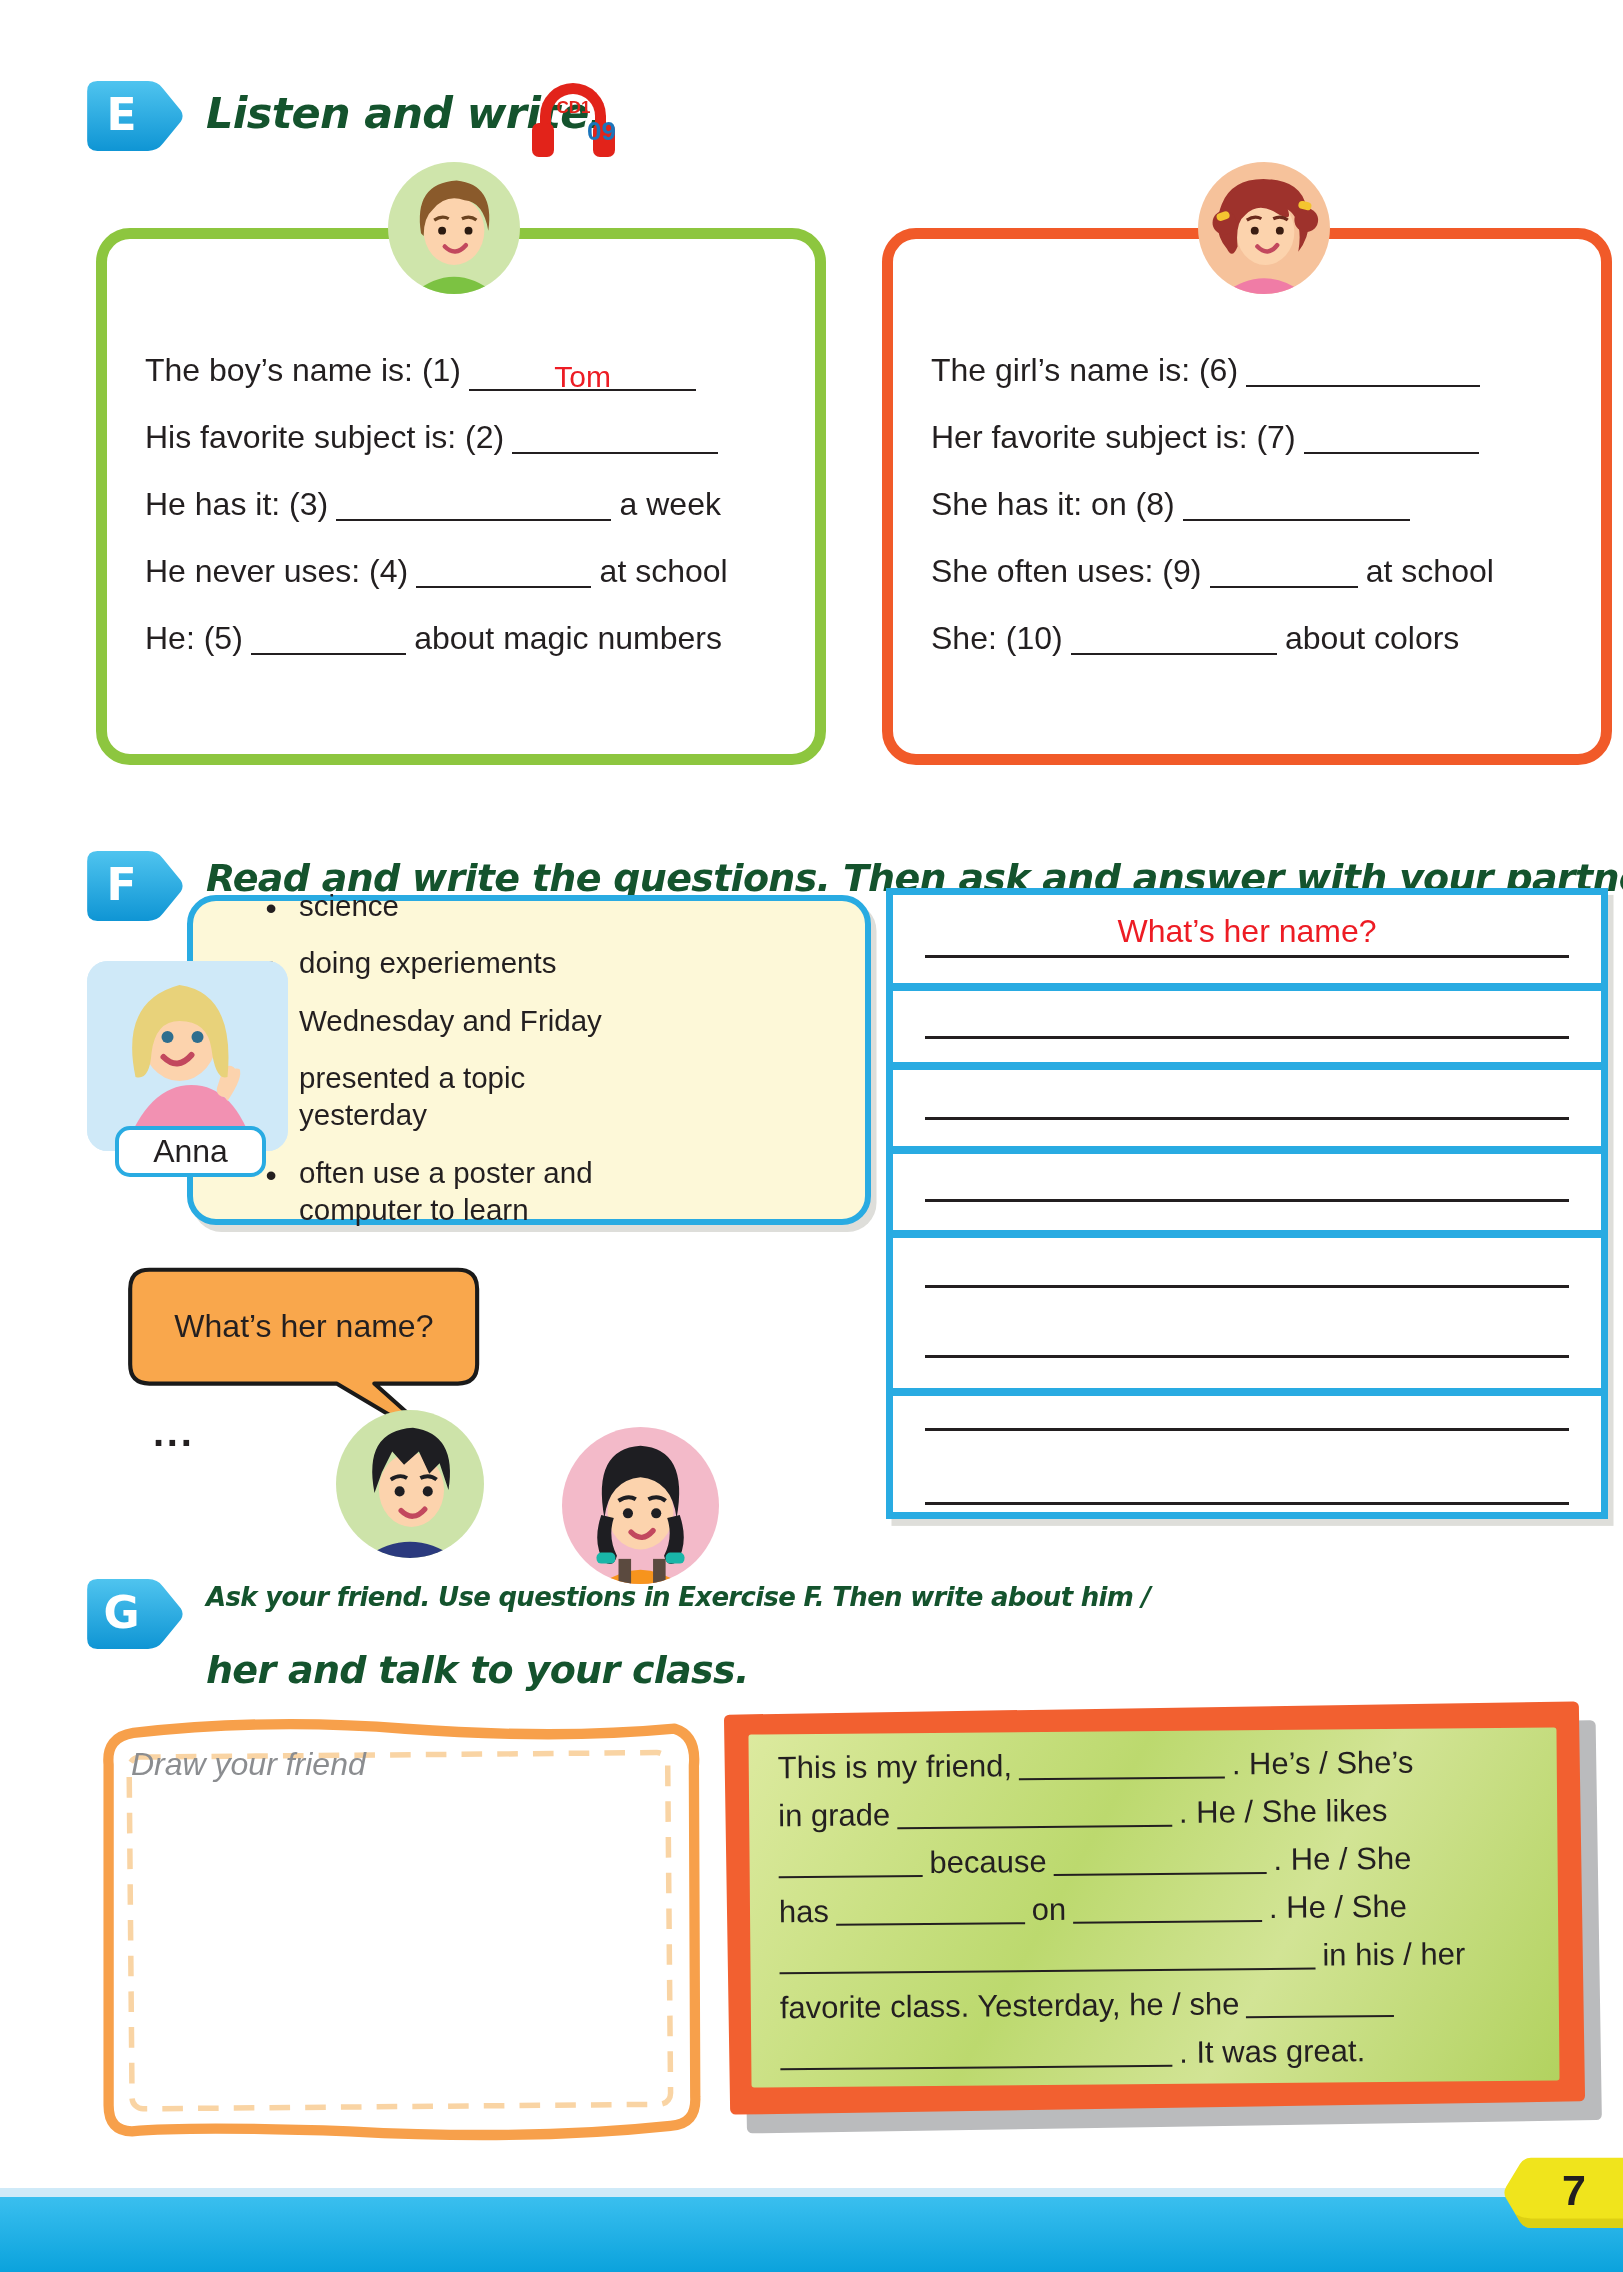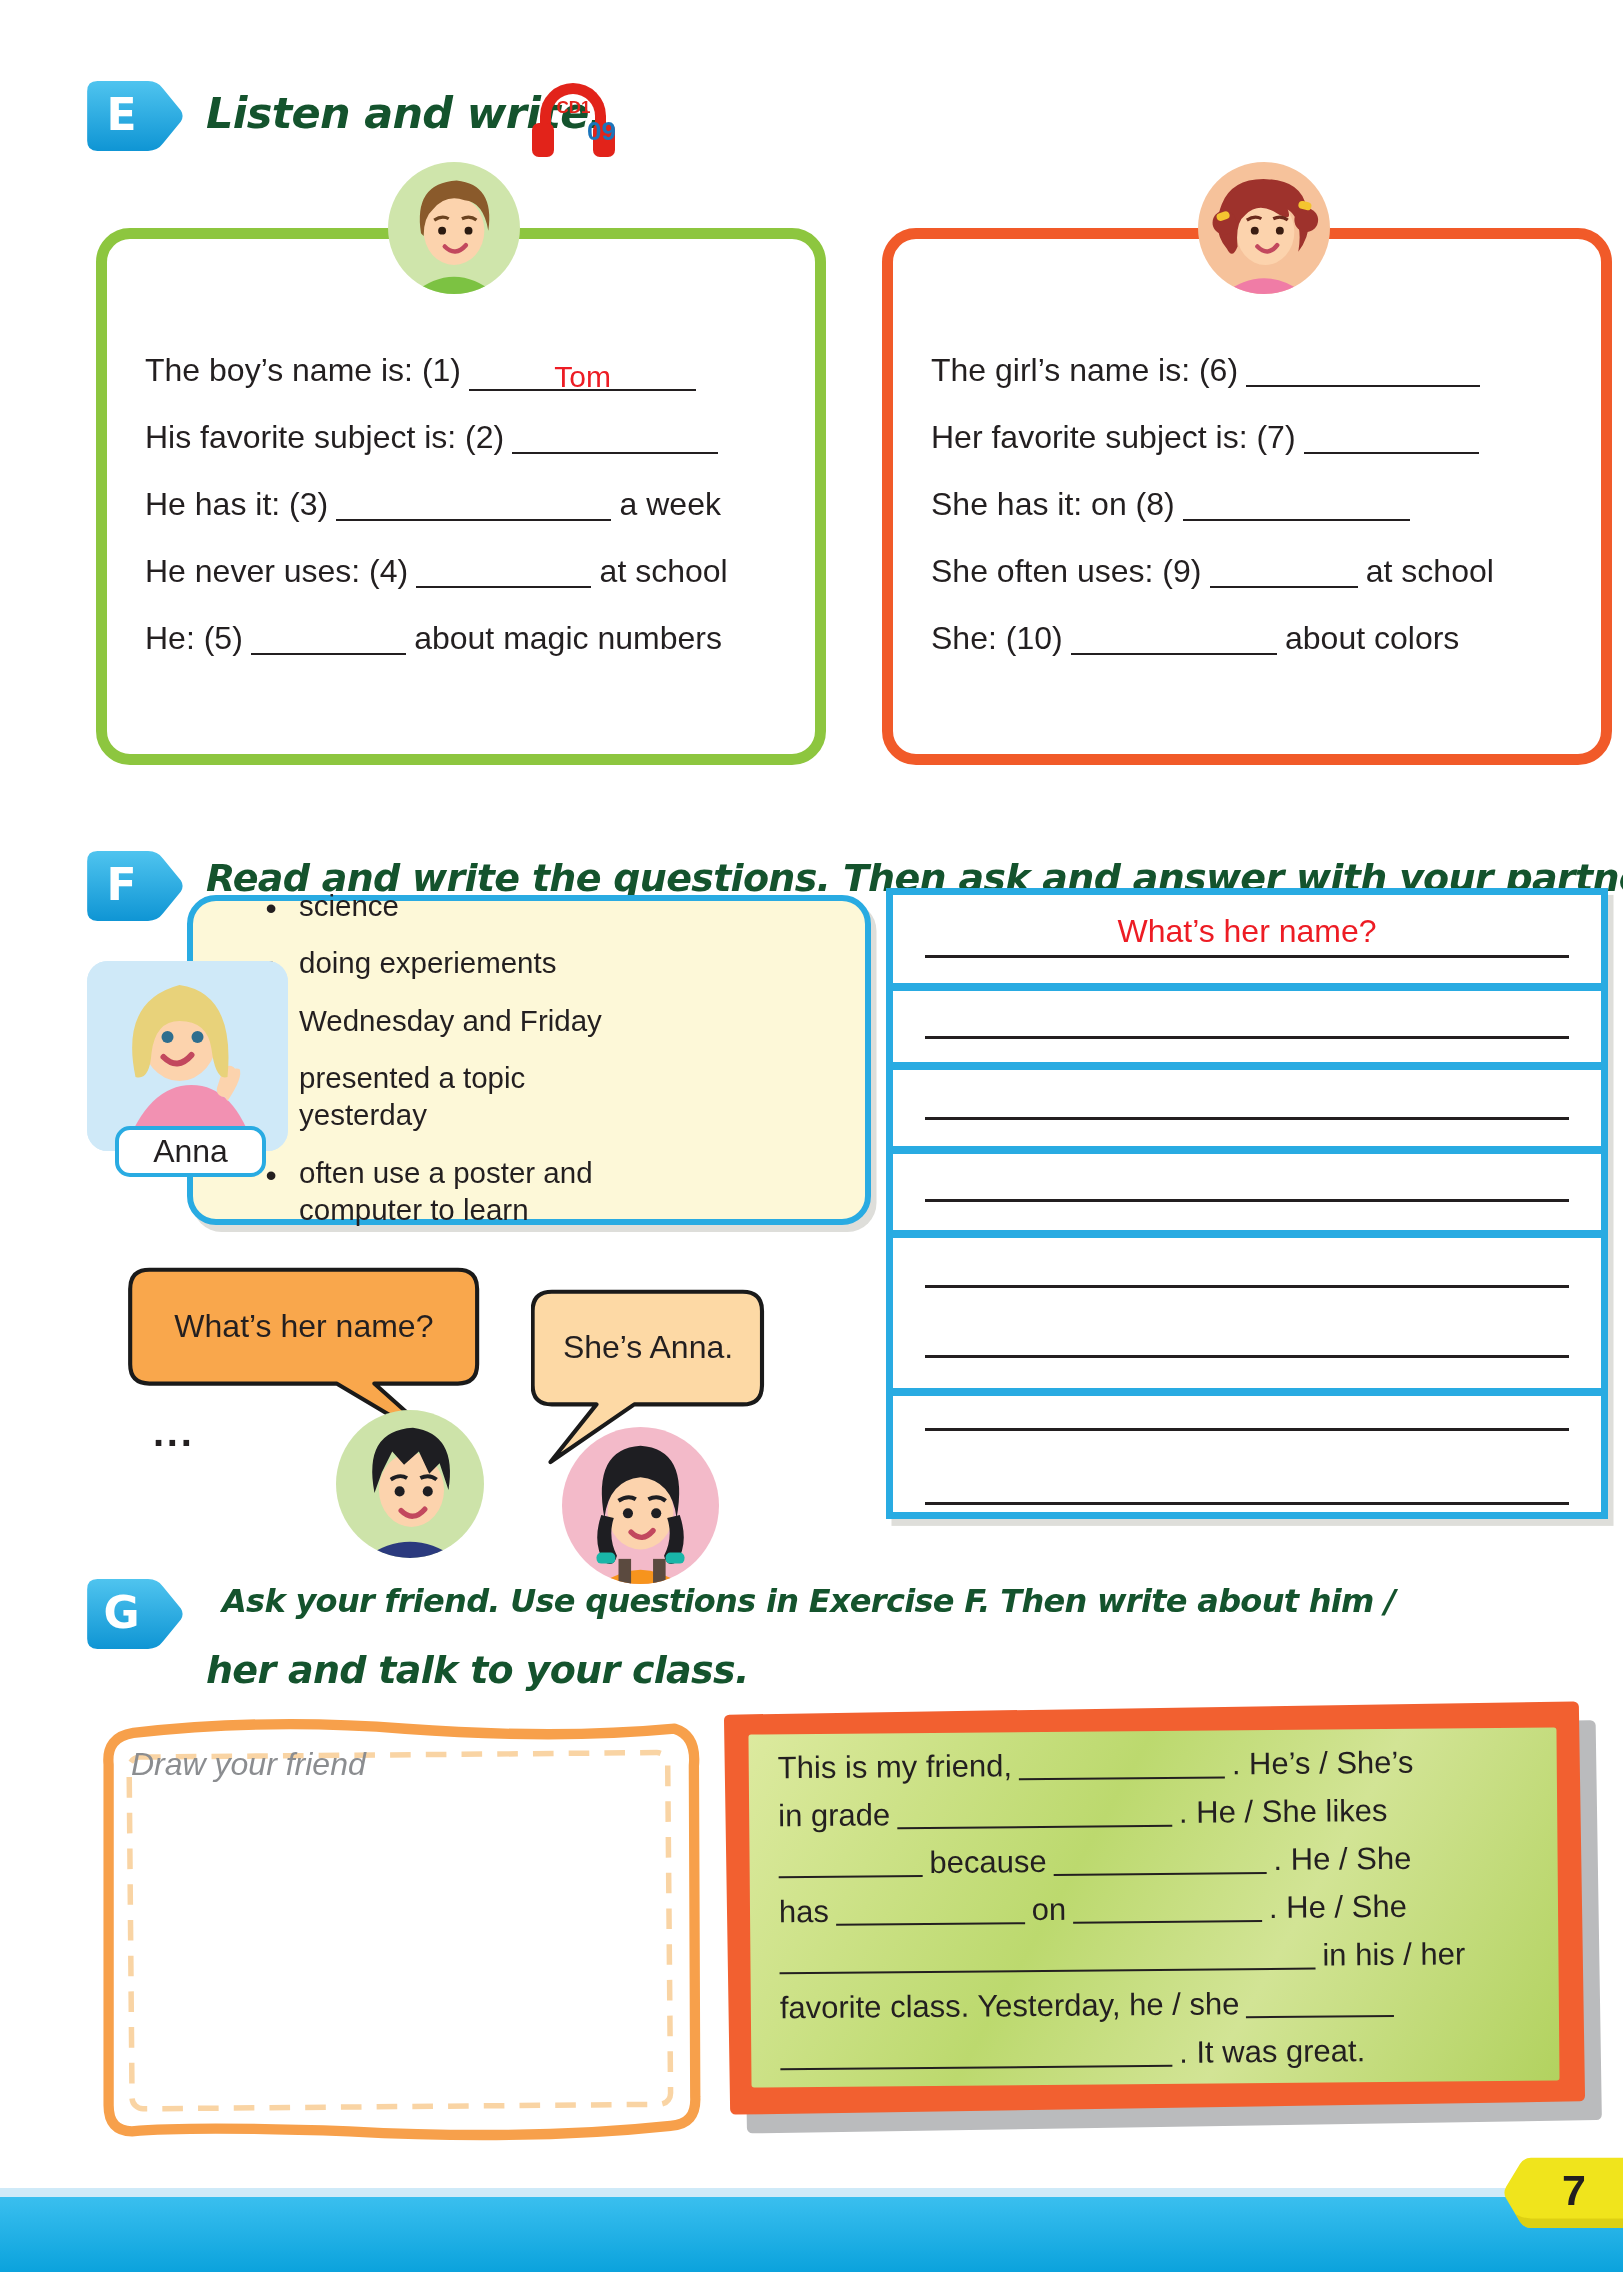--- a/index.html
+++ b/index.html
@@ -216,26 +216,20 @@
     <div class="rule" style="top:533px;"></div>
     <div class="rule" style="top:607px;"></div>
   </div>
 
   <div class="bubble" style="left:127px;top:1267px;width:354px;height:192px;">
     <svg width="354" height="192" viewBox="0 0 515 280">
       <path d="M32,4 H482 Q510,4 510,32 V142 Q510,170 482,170 H360 L470,268 L305,170 H32 Q4,170 4,142 V32 Q4,4 32,4 Z" fill="#f9a74c" stroke="#1a1a1a" stroke-width="6" stroke-linejoin="round"></path>
     </svg>
     <div class="btxt" style="left:6.9px;top:0;width:340px;height:118px;">What’s her name?</div>
   </div>
-  <div class="bubble" style="left:531px;top:1289px;width:234px;height:182px;">
-    <svg width="234" height="182" viewBox="0 0 340 265">
-      <path d="M30,4 H308 Q336,4 336,32 V140 Q336,168 308,168 H150 L28,252 L95,168 H30 Q2,168 2,140 V32 Q2,4 30,4 Z" fill="#fdd9a5" stroke="#1a1a1a" stroke-width="6" stroke-linejoin="round"></path>
-    </svg>
-    <div class="btxt" style="left:0;top:0;width:234px;height:117px;">She’s Anna.</div>
-  </div>
   <div class="dots" style="left:153px;top:1410px;">...</div>
   <div class="dots" style="left:670px;top:1442px;">...</div>
 
   <div class="avatar" style="left:336px;top:1410px;width:148px;height:148px;background:#cde3a9;">
     <svg viewBox="0 0 100 100">
       <path d="M14,104 Q50,74 86,104 L86,112 L14,112 Z" fill="#2b3a7e"></path>
       <ellipse cx="51" cy="54" rx="22" ry="25" fill="#fcd3ad"></ellipse>
       <path d="M26,56 Q18,14 52,12 Q82,16 76,54 L70,36 L63,43 L56,28 L46,37 L38,28 L31,42 Z" fill="#1e1e22"></path>
       <circle cx="43" cy="55" r="3.4" fill="#1e1e22"></circle>
         <circle cx="62" cy="55" r="3.4" fill="#1e1e22"></circle>
@@ -268,21 +262,21 @@
       <defs>
           <linearGradient id="bg3" x1="0" y1="0" x2="0" y2="1">
         <stop offset="0" stop-color="#4fc4ef"></stop>
             <stop offset="1" stop-color="#0f95d4"></stop>
       </linearGradient>
         </defs>
       <path d="M24,6 H98 Q112,6 120,17 L146,49 Q151,57 146,65 L120,97 Q112,108 98,108 H24 Q9,108 9,93 V21 Q9,6 24,6 Z" fill="url(#bg3)"></path>
     </svg>
     <div class="letter">G</div>
   </div>
-  <div class="sec-title" style="left:222px;top:1582px;font-size:32px;">Ask your friend. Use questions in Exercise F. Then write about him /</div>
+  <div class="sec-title" style="left:206px;top:1582px;font-size:26px;">Ask your friend. Use questions in Exercise F. Then write about him /</div>
   <div class="sec-title" style="left:206px;top:1648px;font-size:38px;">her and talk to your class.</div>
 
   <div class="drawbox">
     <svg viewBox="0 0 904 634">
       <path d="M30,72 Q26,32 66,26 Q262,4 462,20 Q682,36 854,20 Q886,30 882,74 L884,556 Q886,596 848,598 Q640,620 380,606 Q150,598 64,606 Q30,606 30,568 Z" fill="#ffffff" stroke="#f7a04b" stroke-width="15" stroke-linejoin="round"></path>
       <rect x="62" y="58" width="784" height="512" rx="16" fill="none" stroke="#f9d4a4" stroke-width="8" stroke-dasharray="30 22" transform="rotate(-0.5 454 314)"></rect>
     </svg>
   </div>
   <div class="draw-label">Draw your friend</div>
 

